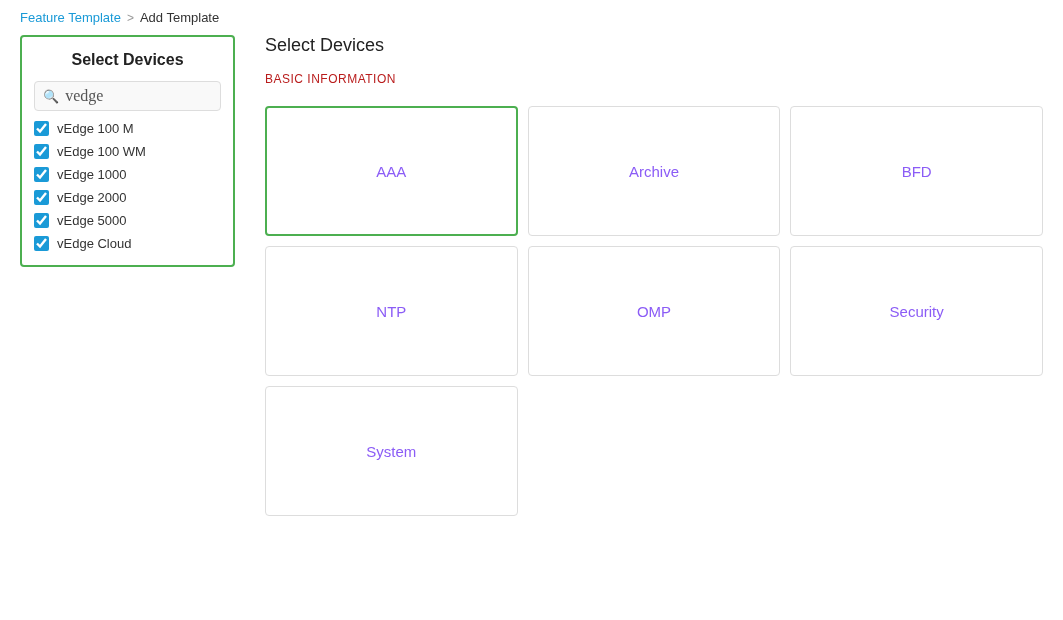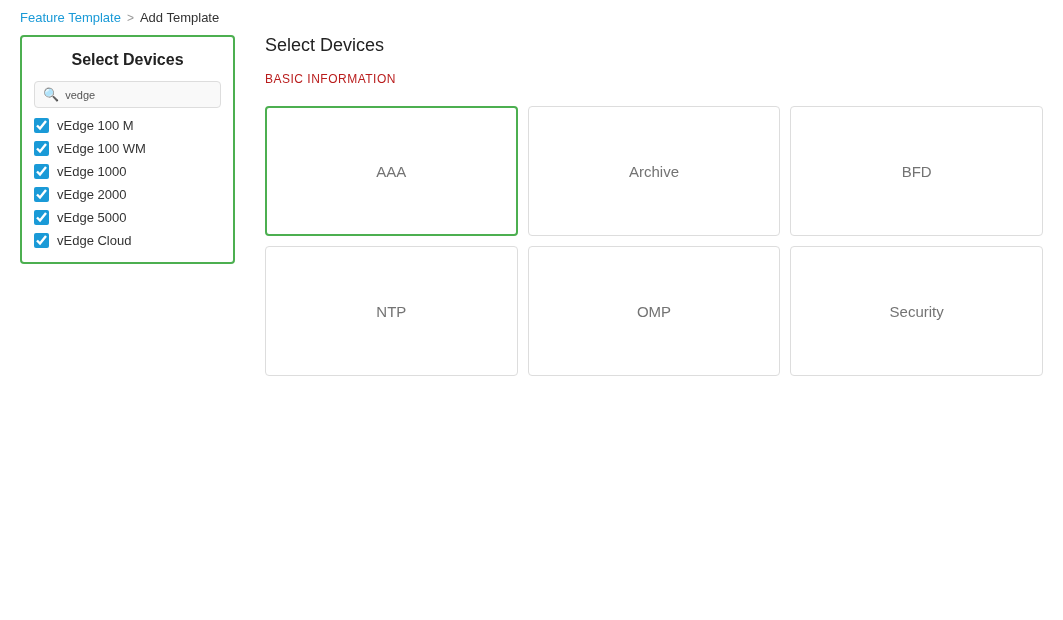--- a/index.html
+++ b/index.html
@@ -65,23 +65,24 @@
     }
     .search-icon {
       color: #999;
       margin-right: 6px;
       font-size: 13px;
     }
     .search-input {
       border: none;
       background: transparent;
       outline: none;
-      font-size: 11px;
+      font-size: 16px;
       color: #555;
       width: 100%;
+      font-family: Liberation Serif, serif;
     }
 
     .device-list {
       list-style: none;
       display: flex;
       flex-direction: column;
       gap: 8px;
     }
     .device-item {
       display: flex;
@@ -121,21 +122,21 @@
       gap: 10px;
     }
     .template-card {
       border: 1px solid #ddd;
       border-radius: 4px;
       height: 130px;
       display: flex;
       align-items: center;
       justify-content: center;
       font-size: 15px;
-      color: #737373;
+      color: #8b5cf6;
       cursor: pointer;
       background: #fff;
       transition: border-color 0.15s;
     }
     .template-card.selected {
       border: 2px solid #4caf50;
     }
   </style>
 </head>
 <body>
@@ -185,16 +186,17 @@
   <div class="right-panel">
     <div class="right-title">Select Devices</div>
     <div class="section-label">BASIC INFORMATION</div>
     <div class="template-grid" id="template-grid">
     <div class="template-card selected">AAA</div>
         <div class="template-card">Archive</div>
         <div class="template-card">BFD</div>
         <div class="template-card">NTP</div>
         <div class="template-card">OMP</div>
         <div class="template-card">Security</div>
+        <div class="template-card">System</div>
       </div>
   </div>
 
 </div>
 
 </body></html>

